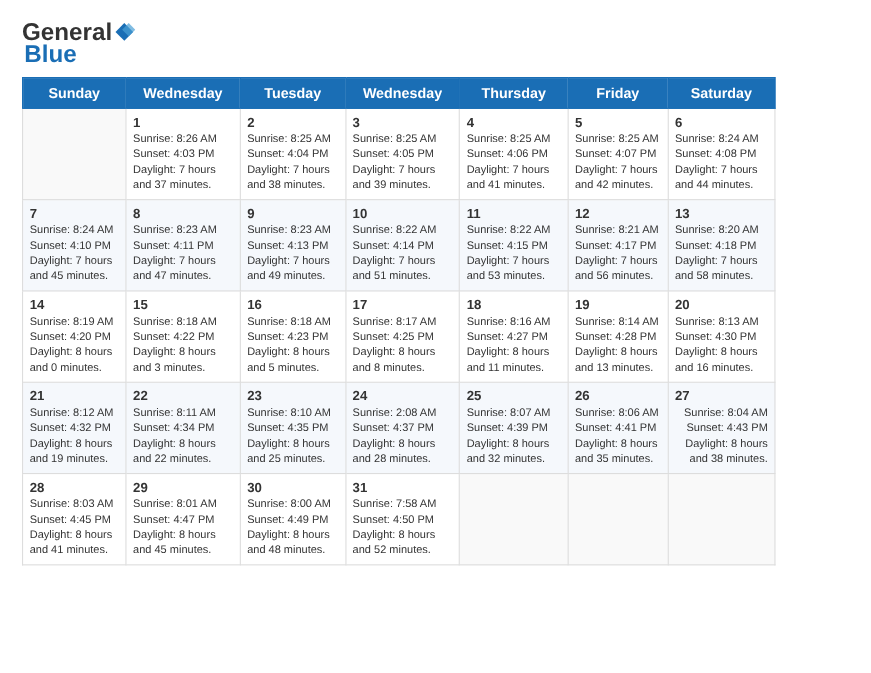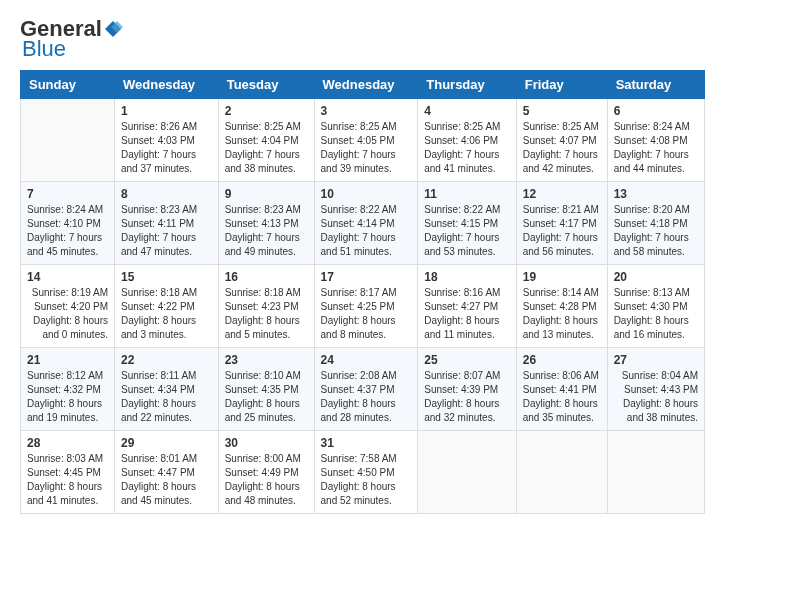--- a/index.html
+++ b/index.html
@@ -50,21 +50,21 @@
       margin-top: 2px;
     }
     .calendar {
       width: 100%;
       border-collapse: collapse;
       border: 1px solid #ccc;
     }
     .calendar th {
       background-color: #1a6eb5;
       color: #fff;
-      text-align: left;
+      text-align: center;
       padding: 6px 8px;
       font-size: 13px;
       font-weight: bold;
       border: 1px solid #1a6eb5;
     }
     .calendar td {
       vertical-align: top;
       padding: 5px 6px;
       border: 1px solid #ddd;
       width: 113px;
@@ -99,21 +99,21 @@
 <div class="page">
   <div class="header">
     <div class="logo">
       <div class="logo-text">
         <span class="logo-general">General</span>
         <svg width="20" height="20" viewBox="0 0 20 20" style="margin: 0 1px;">
           <polygon points="10,2 18,10 10,18 2,10" fill="#1a6eb5"></polygon>
           <polygon points="14,2 20,8 14,14 8,8" fill="#4a9fd5" opacity="0.7"></polygon>
         </svg>
       </div>
-      <span class="logo-blue" style="font-size:22px;font-weight:normal;color:#1a6eb5;margin-top:-6px;margin-left:2px;">Blue</span>
+      <span class="logo-blue" style="font-size:22px;font-weight:bold;color:#1a6eb5;margin-top:-6px;margin-left:2px;">Blue</span>
     </div>
   </div>
 
   <table class="calendar">
     <thead>
       <tr>
       <th>Sunday</th>
           <th>Wednesday</th>
           <th>Tuesday</th>
           <th>Wednesday</th>
@@ -215,21 +215,21 @@
             <div class="day-number">13</div>
             <div class="day-info" style="white-space: pre-line;">Sunrise: 8:20 AM
 Sunset: 4:18 PM
 Daylight: 7 hours
 and 58 minutes.</div>
           </td>
         </tr>
         <tr>
           <td>
             <div class="day-number">14</div>
-            <div class="day-info" style="white-space: pre-line; text-align: right;">Sunrise: 8:19 AM
+            <div class="day-info" style="white-space: pre-line;">Sunrise: 8:19 AM
 Sunset: 4:20 PM
 Daylight: 8 hours
 and 0 minutes.</div>
           </td>
           <td>
             <div class="day-number">15</div>
             <div class="day-info" style="white-space: pre-line;">Sunrise: 8:18 AM
 Sunset: 4:22 PM
 Daylight: 8 hours
 and 3 minutes.</div>

